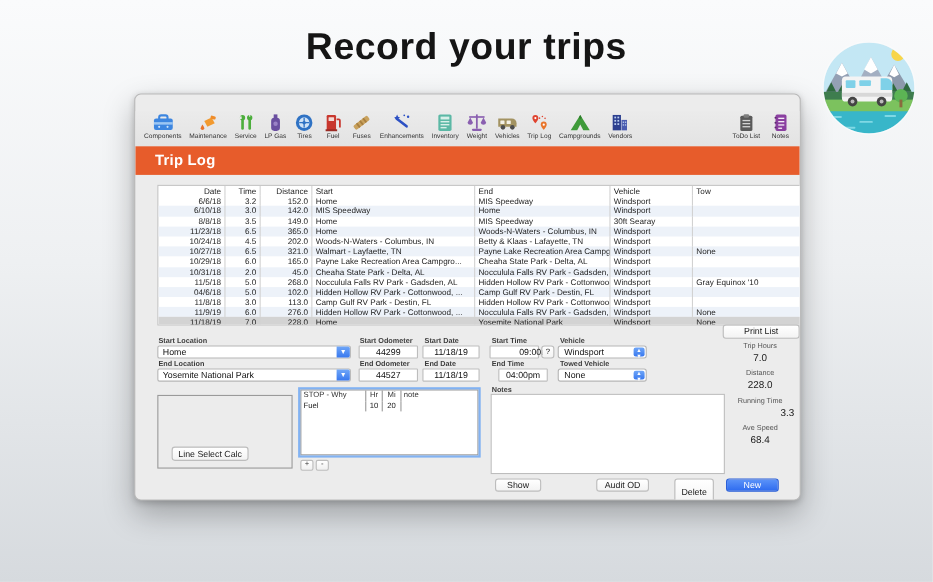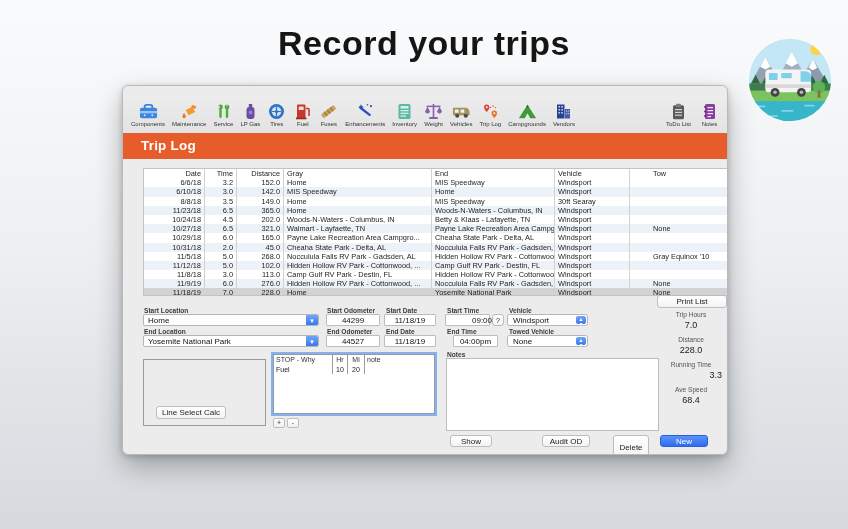--- a/index.html
+++ b/index.html
@@ -53,21 +53,21 @@
     position:absolute; left:20px; top:82px; width:602px; height:128px;
     background:#fff; border:1px solid #c3c3c3; display:flex;
   }
   .tt-main { flex:1; overflow:hidden; }
   .tt-row { display:flex; height:9.2px; align-items:center; }
   .tt-head .cell { color:#555; font-size:6.8px; }
   .tt-row .cell {
     font-size:7.4px; color:#1d1d1d; padding:0 3px; white-space:nowrap;
     overflow:hidden; border-right:1px solid #d2d2d2; height:100%; line-height:9.2px;
   }
-  .tt-row .cell:last-child { border-right:none;margin-left:20px; }
+  .tt-row .cell:last-child { border-right:none; }
   .c-date{width:61px;text-align:right;} .c-time{width:32px;text-align:right;}
   .c-dist{width:47px;text-align:right;} .c-start{width:148px;} .c-end{width:123px;}
   .c-veh{width:75px;} .c-tow{flex:1;}
   .tt-body .tt-row:nth-child(even){ background:#edf2f9; }
   .tt-body .tt-row.selected{ background:#d3d3d3; }
   .tt-scroll { width:11px; border-left:1px solid #d0d0d0; background:#fafafa; position:relative; }
   .tt-thumb { position:absolute; left:2px; right:2px; top:50%; height:47%; background:#b8b8b8; border-radius:4px; }
   
   .lbl { position:absolute; font-size:6.6px; font-weight:bold; color:#3c3c3c; white-space:nowrap; }
   .field {
@@ -382,21 +382,21 @@
   </div>
 
   <div class="banner">Trip Log</div>
 
   <div class="trip-table">
     <div class="tt-main">
       <div class="tt-row tt-head" id="tt-head">
           <div class="cell c-date">Date</div>
           <div class="cell c-time">Time</div>
           <div class="cell c-dist">Distance</div>
-          <div class="cell c-start">Gray</div>
+          <div class="cell c-start">Start</div>
           <div class="cell c-end">End</div>
           <div class="cell c-veh">Vehicle</div>
           <div class="cell c-tow">Tow</div>
         </div>
       <div class="tt-body" id="tt-body">
           <div class="tt-row">
             <div class="cell c-date">6/6/18</div>
             <div class="cell c-time">3.2</div>
             <div class="cell c-dist">152.0</div>
             <div class="cell c-start">Home</div>
@@ -470,21 +470,21 @@
           <div class="tt-row">
             <div class="cell c-date">11/5/18</div>
             <div class="cell c-time">5.0</div>
             <div class="cell c-dist">268.0</div>
             <div class="cell c-start">Nocculula Falls RV Park - Gadsden, AL</div>
             <div class="cell c-end">Hidden Hollow RV Park - Cottonwood, AL</div>
             <div class="cell c-veh">Windsport</div>
             <div class="cell c-tow">Gray Equinox '10</div>
           </div>
           <div class="tt-row">
-            <div class="cell c-date">11/12/18</div>
+            <div class="cell c-date">04/6/18</div>
             <div class="cell c-time">5.0</div>
             <div class="cell c-dist">102.0</div>
             <div class="cell c-start">Hidden Hollow RV Park - Cottonwood, ...</div>
             <div class="cell c-end">Camp Gulf RV Park - Destin, FL</div>
             <div class="cell c-veh">Windsport</div>
             <div class="cell c-tow"></div>
           </div>
           <div class="tt-row">
             <div class="cell c-date">11/8/18</div>
             <div class="cell c-time">3.0</div>

